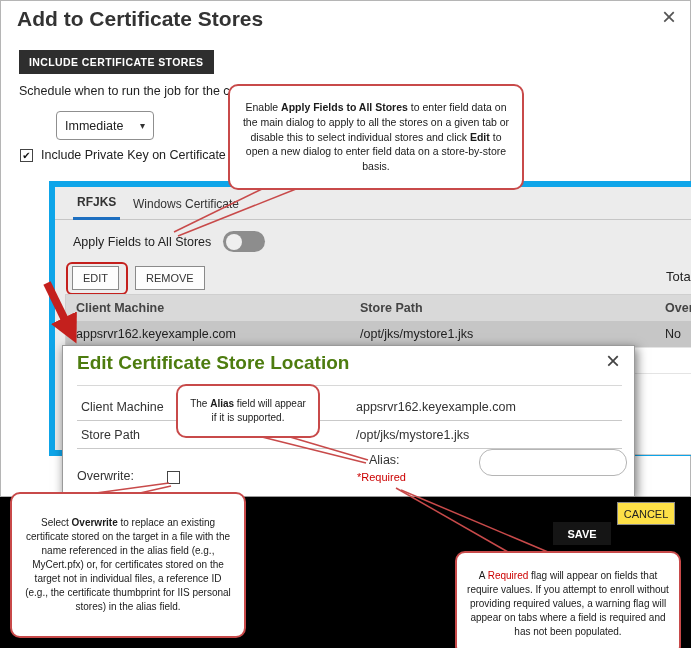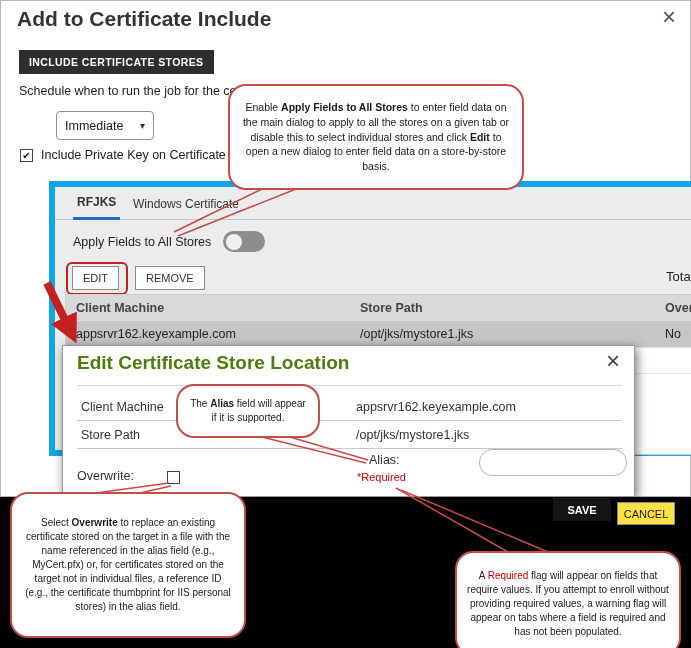--- a/index.html
+++ b/index.html
@@ -57,41 +57,41 @@
   .m-row2 { top:75px; }
   .m-lab { padding-left:4px; }
   .m-val { position:absolute; left:279px; }
   .m-ov-label { position:absolute; left:14px; top:123px; font-size:12.5px; color:#333; }
   .m-ov-cb { position:absolute; left:104px; top:125px; }
   .m-alias-label { position:absolute; left:306px; top:107px; font-size:12.5px; color:#333; }
   .m-required { position:absolute; left:294px; top:125px; font-size:11px; color:#cc0000; }
   .m-alias-input { position:absolute; left:416px; top:103px; width:148px; height:27px; border:1px solid #b5b5b5; border-radius:13px; padding:0 10px; font-size:12px; color:#222; outline:none; }
 
   
-  .save-btn { position:absolute; left:553px; top:498px; width:58px; height:23px; background:#151515; color:#fff; font-size:11px; font-weight:bold; border:1px solid #151515; cursor:pointer; z-index:12; }
+  .save-btn { position:absolute; left:553px; top:522px; width:58px; height:23px; background:#151515; color:#fff; font-size:11px; font-weight:bold; border:1px solid #151515; cursor:pointer; z-index:12; }
   .cancel-btn { position:absolute; left:617px; top:502px; width:58px; height:23px; background:#fde047; color:#222; font-size:11px; border:1px solid #8a8a8a; cursor:pointer; z-index:12; }
 
   
-  .callout { position:absolute; background:#fff; border:2px solid #c84a4a; border-radius:18px; color:#1a1a1a; display:flex; align-items:center; justify-content:center; padding:6px 10px; line-height:1.4; z-index:20; }
+  .callout { position:absolute; background:#fff; border:2px solid #c84a4a; border-radius:10px; color:#1a1a1a; display:flex; align-items:center; justify-content:center; padding:6px 10px; line-height:1.4; z-index:20; }
   .co-text { text-align:center; width:100%; }
   .c1 { left:228px; top:84px; width:296px; height:106px; font-size:10.5px; }
   .c2 { left:176px; top:384px; width:144px; height:54px; font-size:10px; }
   .c3 { left:10px; top:492px; width:236px; height:146px; font-size:10px; }
   .c4 { left:455px; top:551px; width:226px; height:105px; font-size:10px; }
 
   
   .overlay { position:absolute; left:0; top:0; width:691px; height:648px; pointer-events:none; z-index:30; }
 </style>
 </head>
 <body>
 
 <div class="page">
 
   <div class="main-dialog">
-    <div class="dlg-title">Add to Certificate Include</div>
+    <div class="dlg-title">Add to Certificate Stores</div>
     <div class="dlg-close">×</div>
 
     <button class="btn-dark-sm">INCLUDE CERTIFICATE STORES</button>
 
     <div class="schedule-label">Schedule when to run the job for the certificate</div>
 
     <div class="select">
       <span>Immediate</span>
       <span class="chev">▾</span>
     </div>

